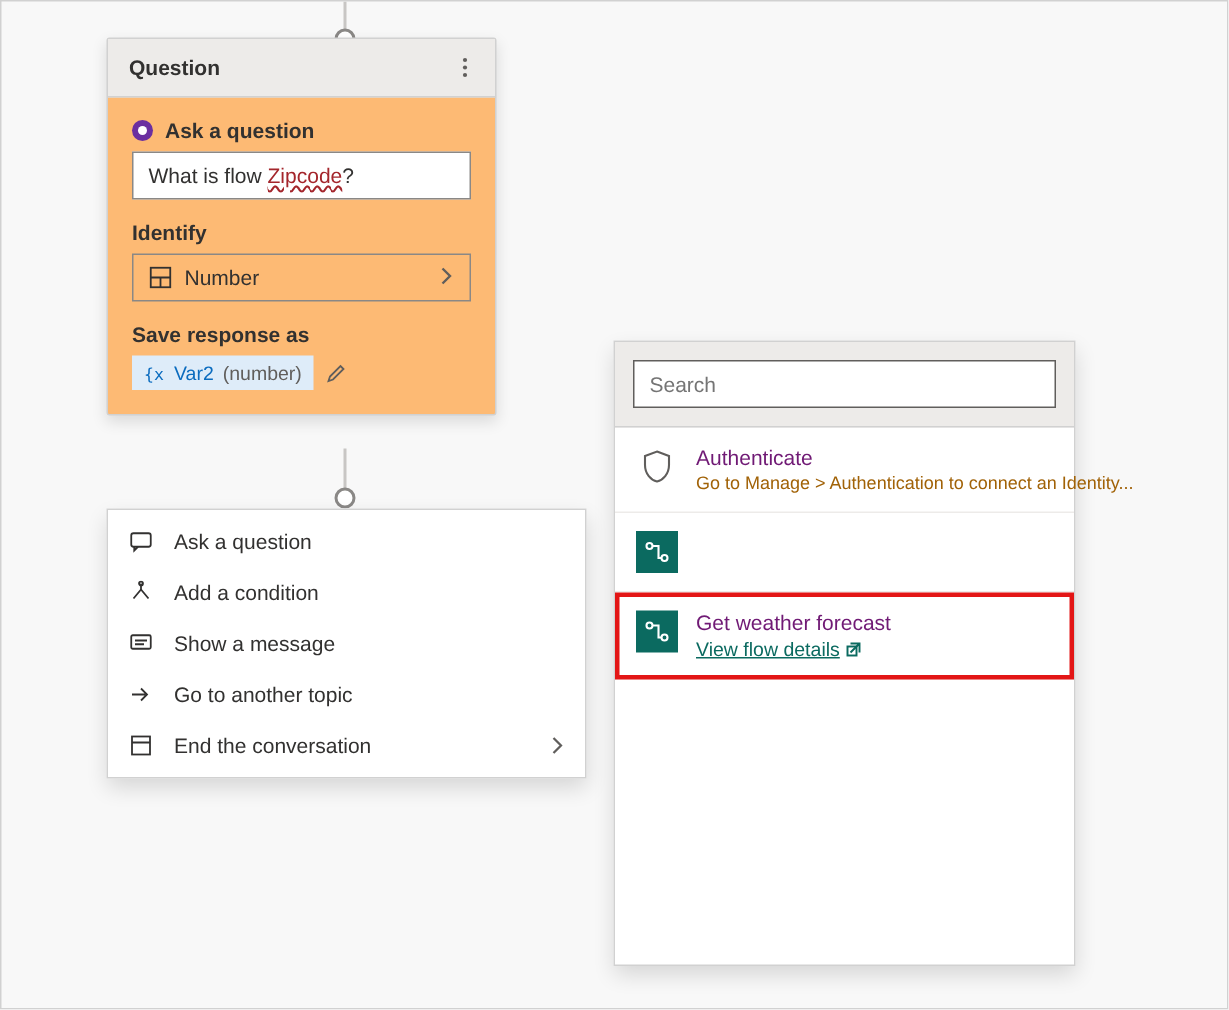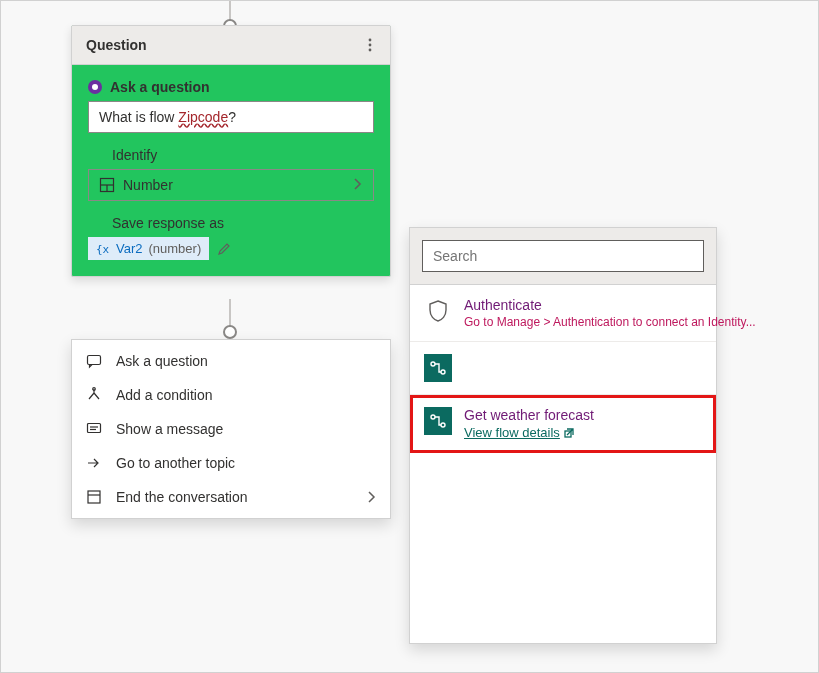--- a/index.html
+++ b/index.html
@@ -37,22 +37,22 @@
     border: 2px solid #8a8886;
     background: #fff;
     border-radius: 50%;
   }
 
   
   .question-card {
     position: absolute;
     left: 70px;
     top: 24px;
-    width: 320px;
-    background: #22c55e;
+    width: 260px;
+    background: #fdba74;
     border: 1px solid #d1d1d1;
     box-shadow: 0 4px 10px rgba(0,0,0,0.12);
     border-radius: 2px;
   }
   .question-header {
     display: flex;
     align-items: center;
     justify-content: space-between;
     background: #edebe9;
     padding: 10px 14px;
@@ -76,21 +76,21 @@
   .text-input {
     width: 100%;
     border: 1px solid #8a8886;
     padding: 7px 10px;
     font: inherit;
     margin-bottom: 14px;
     background:#fff;
   }
   .text-input .redword { color: #a4262c; text-decoration: underline wavy #a4262c; }
 
-  .field-label { font-weight: 400; margin-bottom: 6px; display:block;margin-left:24px; }
+  .field-label { font-weight: 700; margin-bottom: 6px; display:block; }
 
   .identify-box {
     display: flex;
     align-items: flex-start;
     border: 1px solid #8a8886;
     padding: 7px 10px;
     justify-content: space-between;
     margin-bottom: 14px;
     cursor: pointer;
   }
@@ -187,21 +187,21 @@
   .action-item:last-child { border-bottom:none; }
   .action-ico {
     width: 28px; height: 28px;
     display:flex; align-items:center; justify-content:center;
     flex-shrink:0;
   }
   .action-ico.shield { color:#605e5c; }
   .action-ico.teal { background:#0b6a60; color:#fff; }
   .action-text { display:flex; flex-direction:column; }
   .action-title { font-size: 14px; color:#701a75; }
-  .action-sub { font-size: 12px; color:#be185d; margin-top:2px;
+  .action-sub { font-size: 12px; color:#a16207; margin-top:2px;
     white-space:nowrap; overflow:hidden; text-overflow:ellipsis; max-width:320px; }
   .action-link { font-size: 13px; color:#0b6a60; text-decoration:underline; margin-top:2px; display:inline-flex; align-items:center; gap:4px; }
 
   .action-item.highlight {
     outline: 3px solid #e31616;
     outline-offset: -3px;
   }
 
   .panel-filler { height: 190px; }
 

